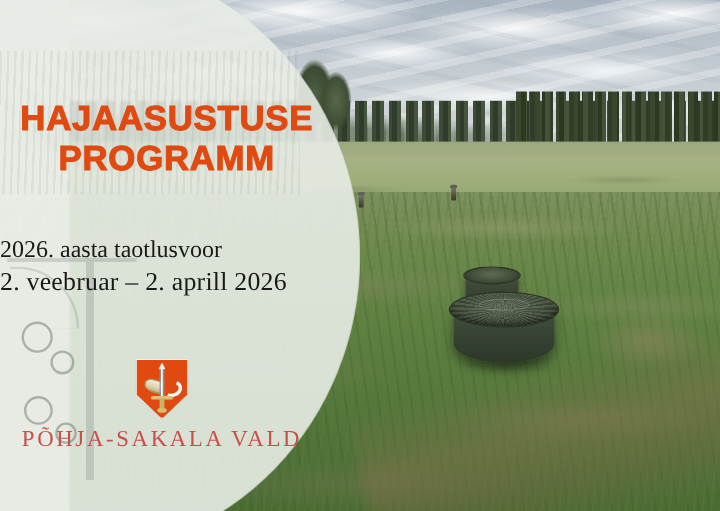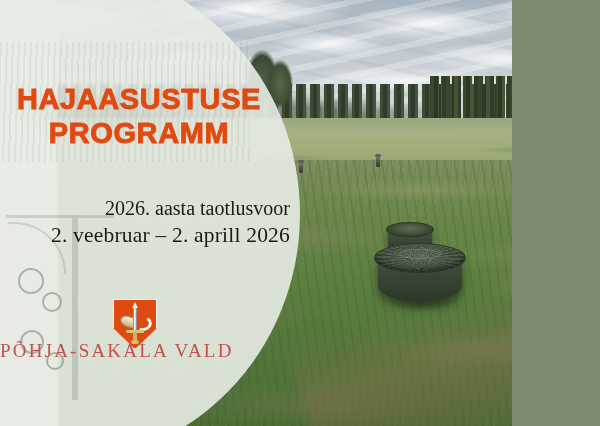--- a/index.html
+++ b/index.html
@@ -5,21 +5,21 @@
   * { box-sizing: border-box; margin: 0; padding: 0; }
   html, body {
     width: 600px; height: 426px;
     overflow: hidden;
     background: #7d8a72;
     font-family: "Liberation Sans", sans-serif;
   }
 
   #poster {
     position: relative;
-    width: 512px;
+    width: 600px;
     height: 426px;
     overflow: hidden;
   }
 
   
   .photo { position: absolute; inset: 0; overflow: hidden; }
 
   .sky {
     position: absolute; left: 0; top: 0; width: 600px; height: 122px;
     background:
@@ -231,21 +231,21 @@
     line-height: 34px;
     letter-spacing: 0.6px;
     -webkit-text-stroke: 0.9px #E04A10;
   }
   .heading .l1 { display: block; }
   .heading .l2 { display: block; }
 
   .subtitle {
     position: absolute;
     left: 0; top: 196px; width: 290px;
-    text-align: right;
+    text-align: left;
     color: #1a1a18;
     font-family: "Liberation Serif", serif;
     font-size: 20px;
     line-height: 25px;
   }
   .subtitle .strong {
     display: block;
     font-weight: 400;
     font-size: 21.5px;
     margin-top: 2px;
@@ -297,22 +297,22 @@
     position: absolute; left: 22px; top: 18px; width: 17px; height: 14px;
     border: 3px solid #f4f6f4;
     border-radius: 50%;
     border-left-color: transparent;
     border-top-color: transparent;
     transform: rotate(-18deg);
   }
 
   .crest-text {
     position: absolute;
-    left: 0; top: 340px; width: 270px;
-    text-align: left;
+    left: 0; top: 356px; width: 270px;
+    text-align: center;
     color: #C4514A;
     font-family: "Liberation Serif", serif;
     font-weight: 400;
     font-size: 19px;
     letter-spacing: 2.2px;
   }
 </style>
 </head>
 <body>
 

